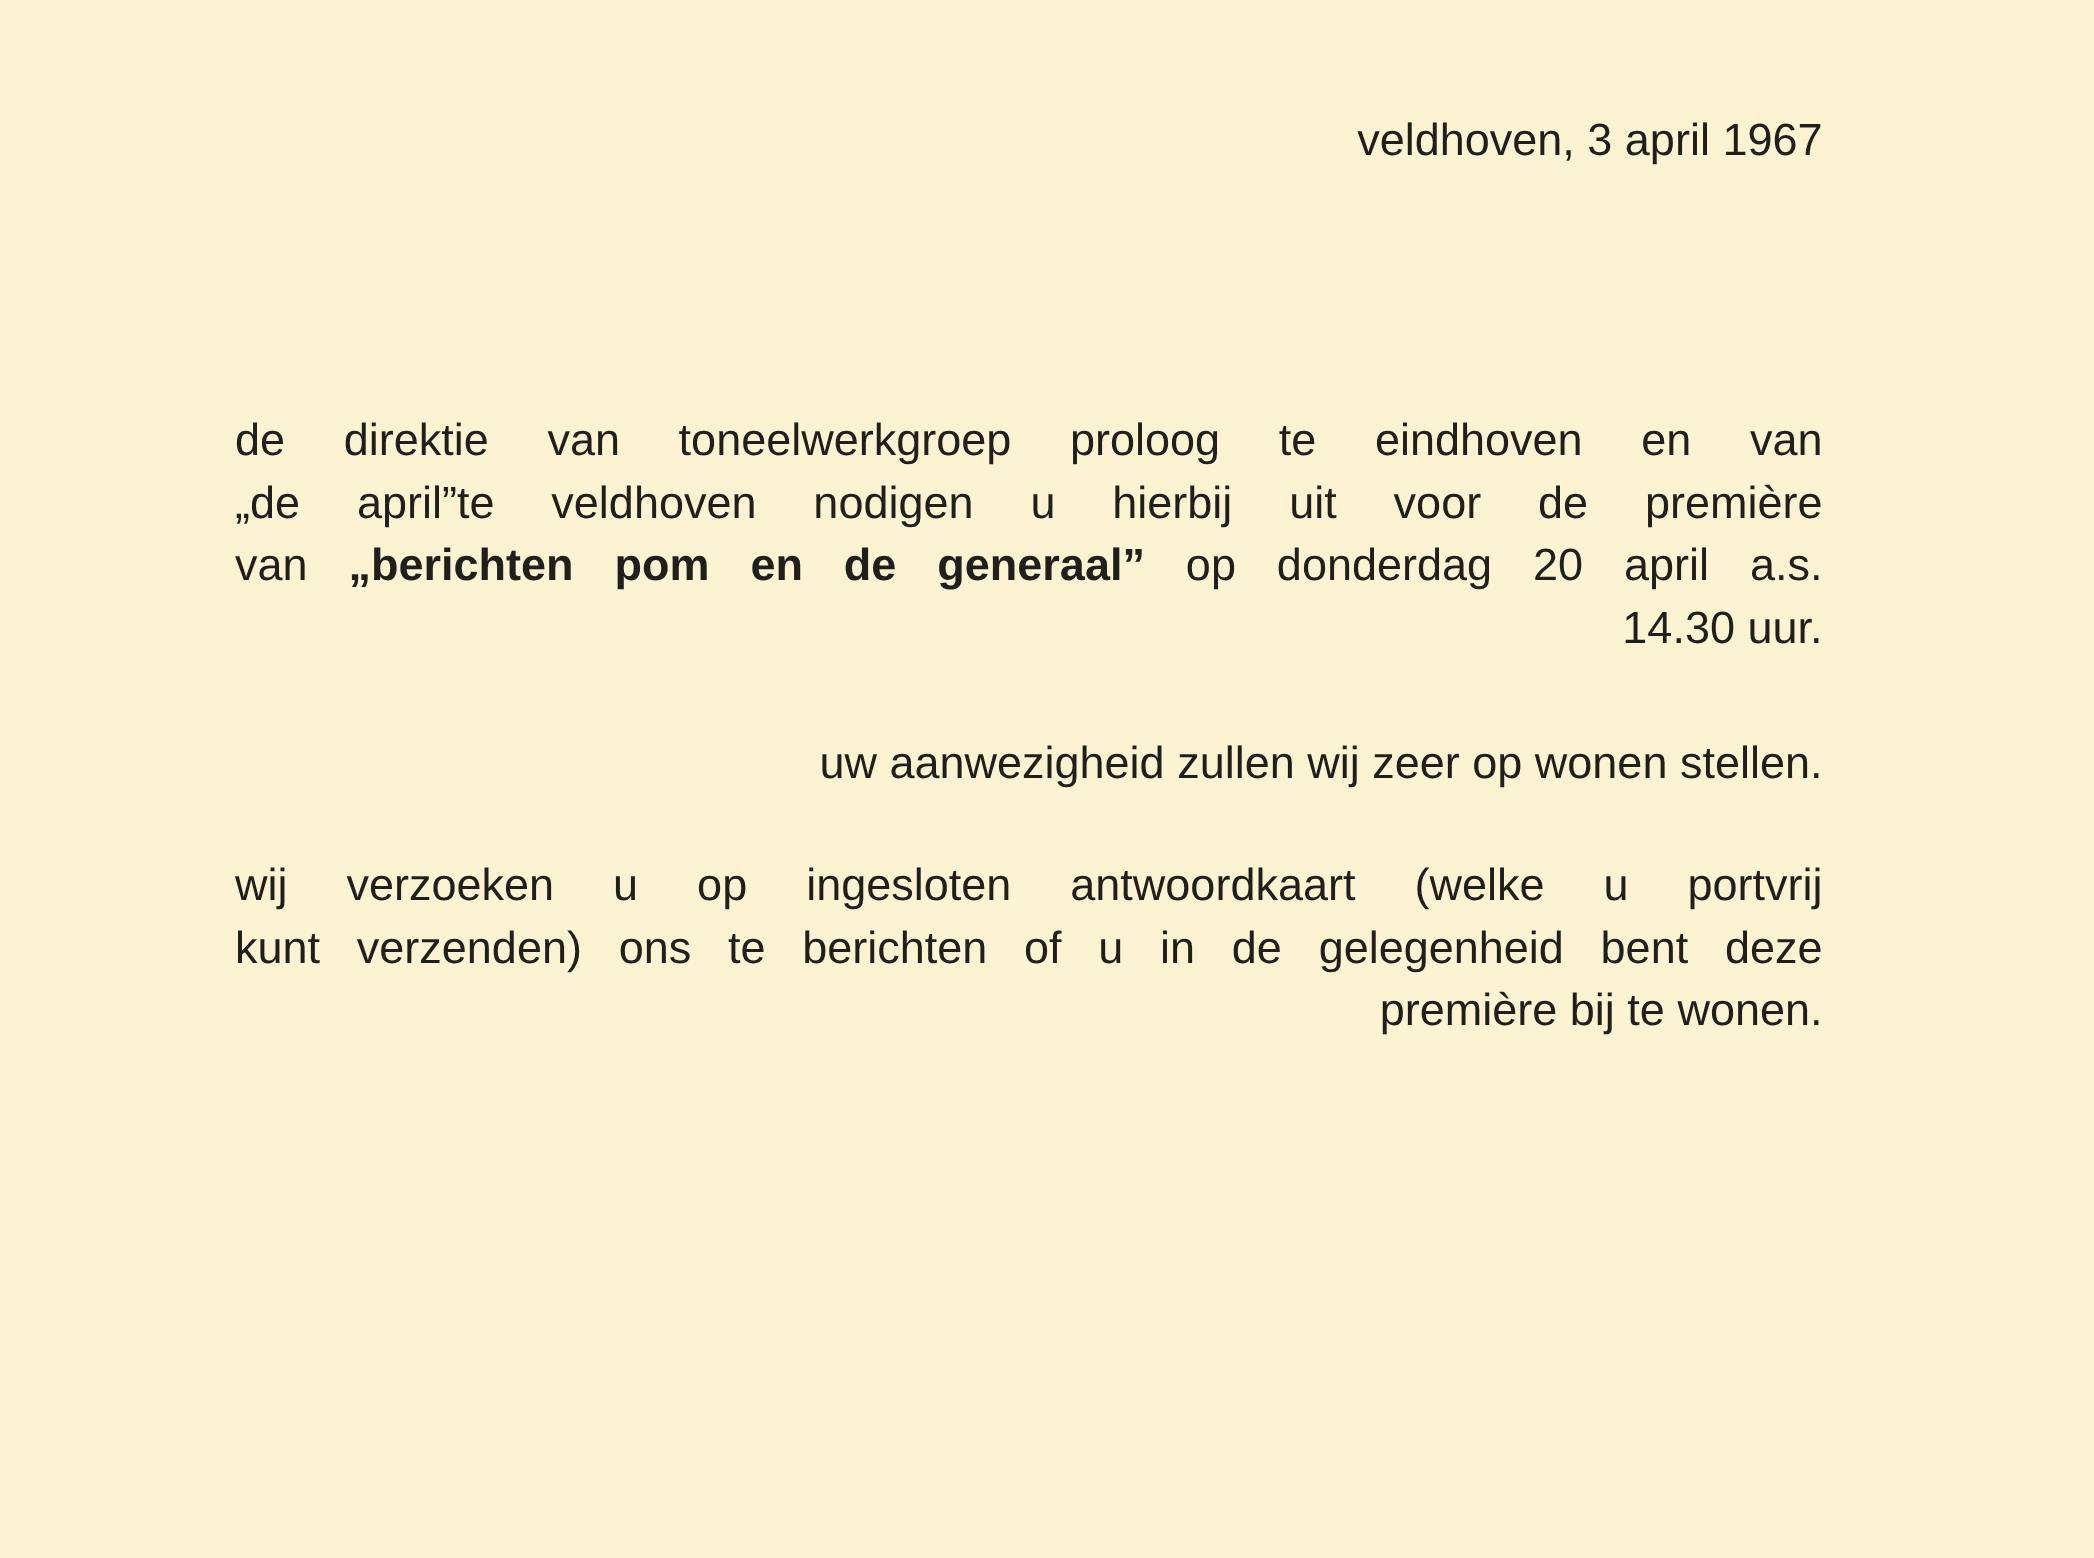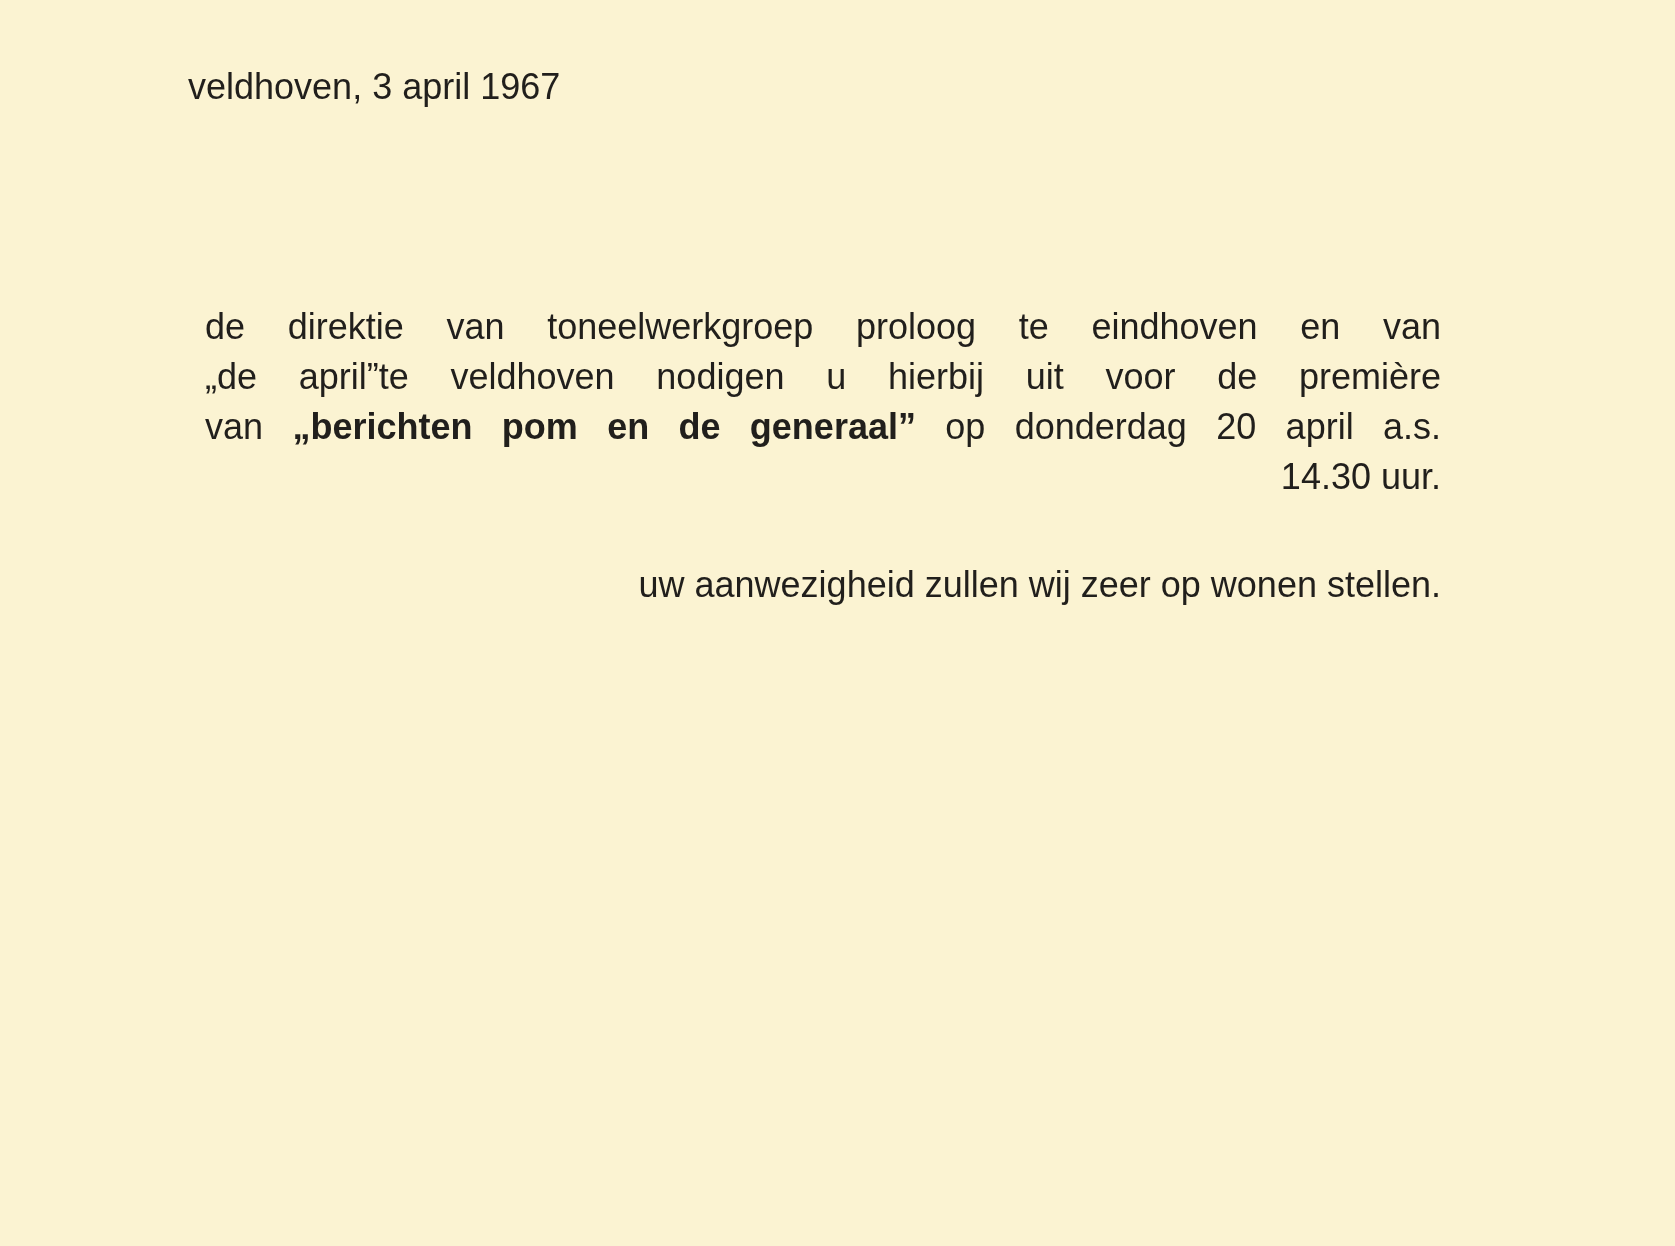--- a/index.html
+++ b/index.html
@@ -13,25 +13,26 @@
     padding: 0 217px 0 188px;
     font-family: "Liberation Sans", "DejaVu Sans", sans-serif;
     font-size: 36px;
     line-height: 50px;
     overflow: hidden;
   }
   .letter {
     width: 100%;
   }
   .date-line {
-    margin-top: 62px;
+    margin-top: 87px;
+    text-align: right;
     white-space: nowrap;
   }
   .para {
-    margin: 17px;
+    margin: 0;
   }
   .p1 { margin-top: 190px; }
   .p2 { margin-top: 58px; }
   .p3 { margin-top: 48px; }
   .line {
     height: 50px;
   }
   .line.fill {
     text-align: justify;
     text-align-last: justify;
@@ -52,14 +53,19 @@
     <div class="line fill">de direktie van toneelwerkgroep proloog te eindhoven en van</div>
     <div class="line fill">„de april”te veldhoven nodigen u hierbij uit voor de première</div>
     <div class="line fill"><span>van </span><strong>„berichten pom en de generaal”</strong><span> op donderdag 20 april a.s.</span></div>
     <div class="line last">14.30 uur.</div>
   </div>
 
   <div class="para p2">
     <div class="line last">uw aanwezigheid zullen wij zeer op wonen stellen.</div>
   </div>
 
+  <div class="para p3">
+    <div class="line fill">wij verzoeken u op  ingesloten antwoordkaart (welke u portvrij</div>
+    <div class="line fill">kunt verzenden) ons te berichten of u in de gelegenheid bent deze</div>
+    <div class="line last">première bij te wonen.</div>
+  </div>
 
 </div>
 
 </body></html>

